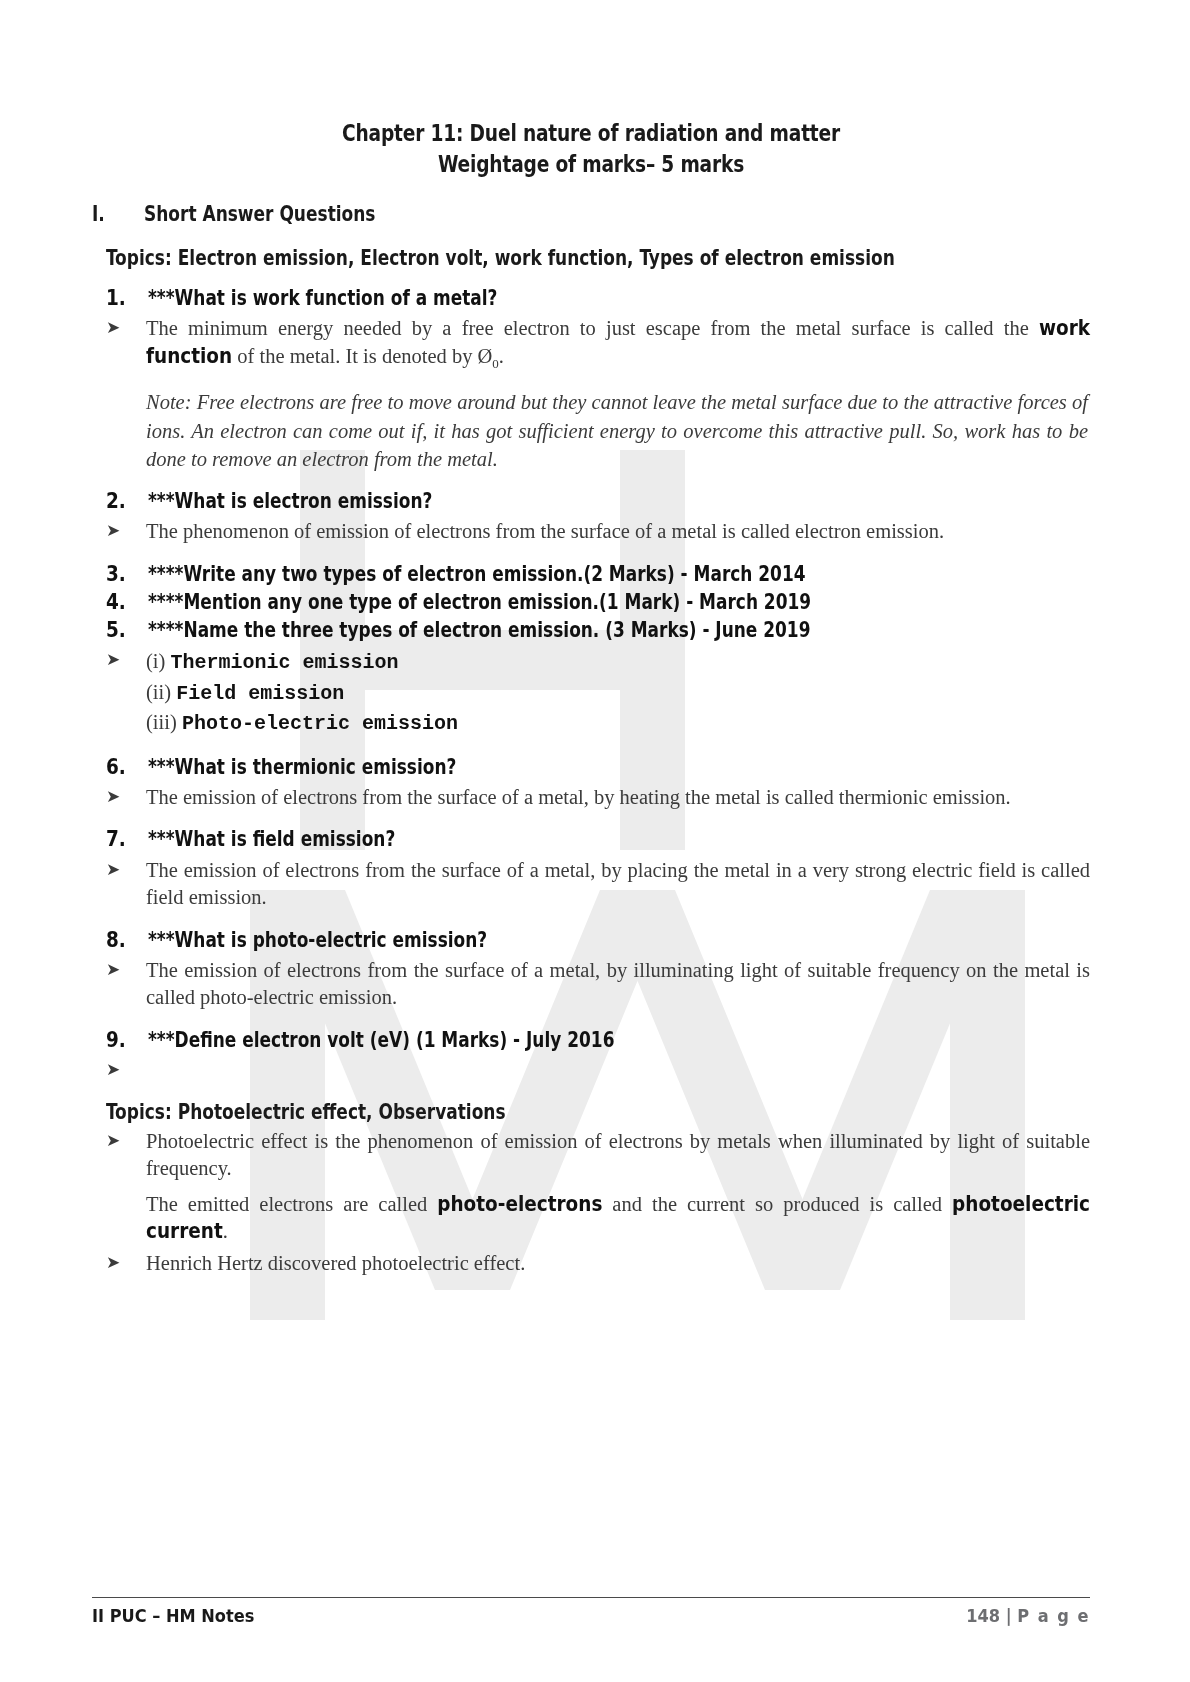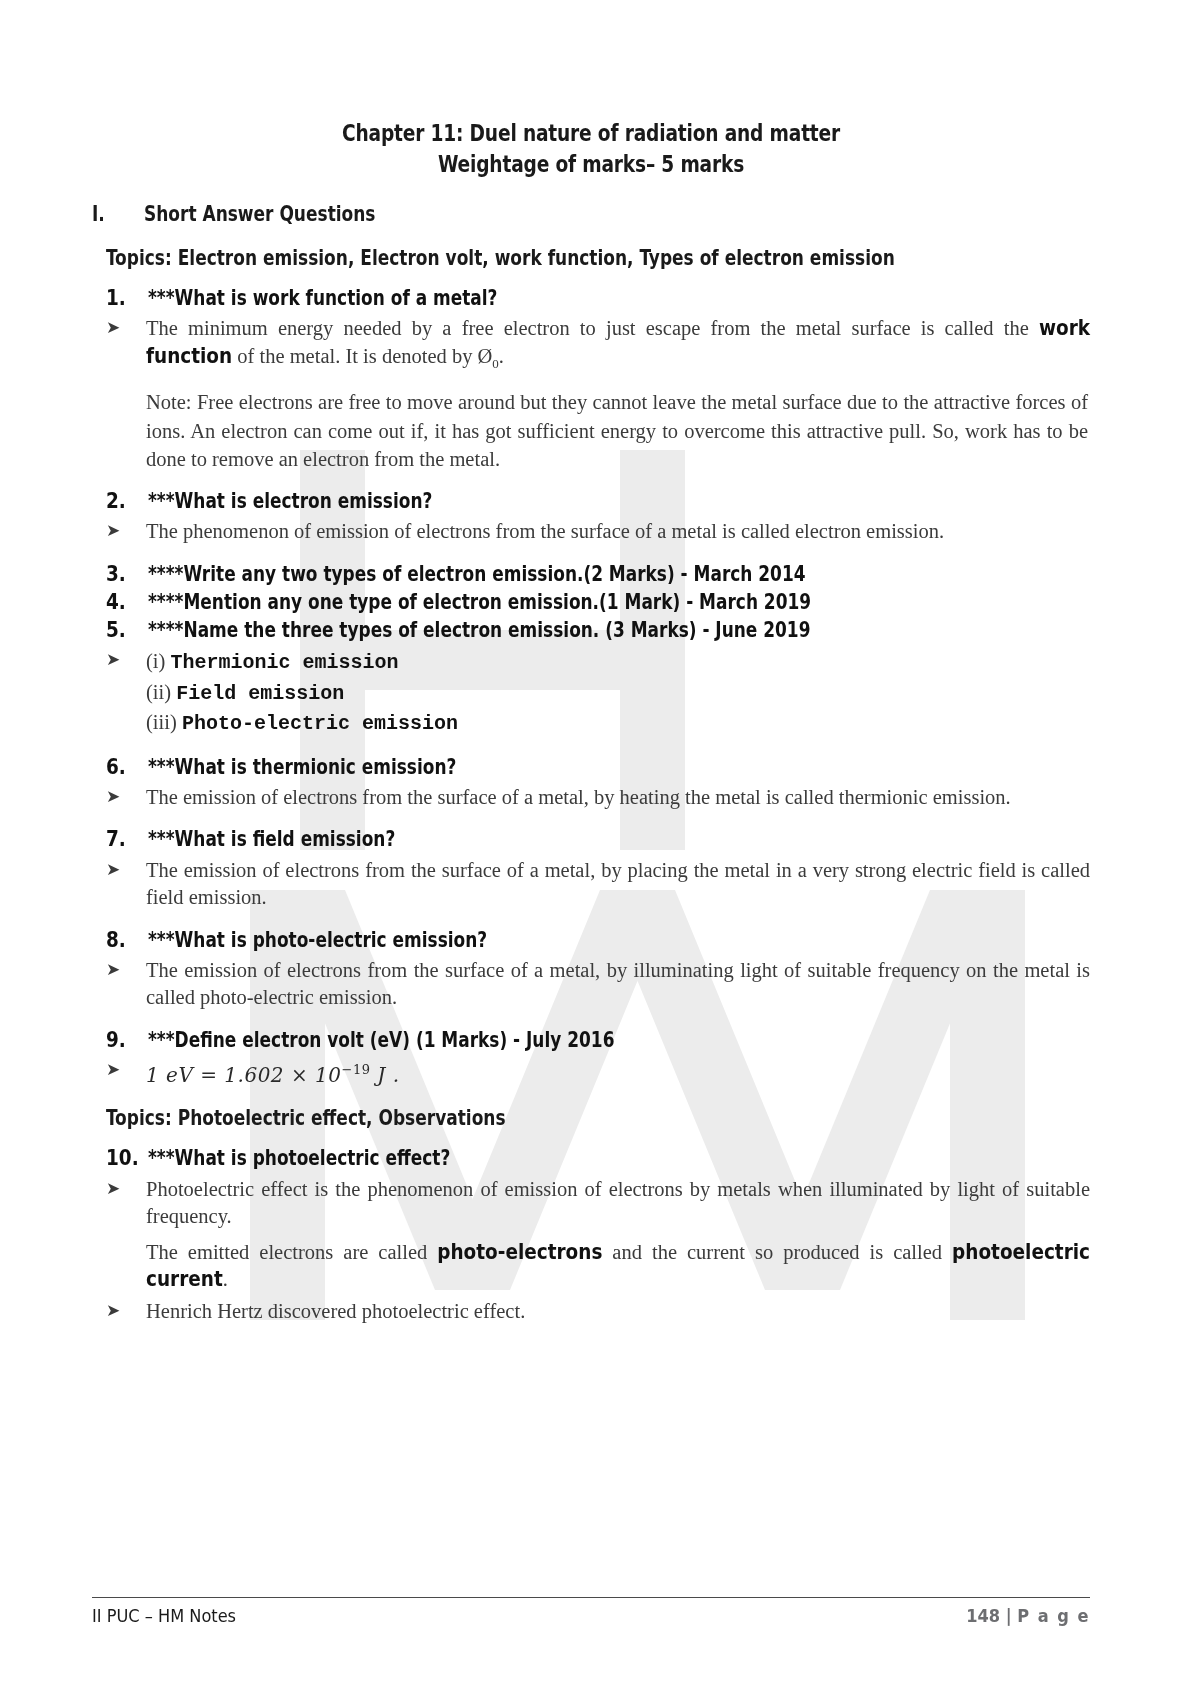--- a/index.html
+++ b/index.html
@@ -111,20 +111,21 @@
     font-family: Liberation Mono, monospace;
     font-weight: bold;
     color: #111;
     font-size: 20px;
   }
 
   .note {
     margin-top: 16px;
     margin-left: 54px;
     margin-right: 2px;
+    font-style: italic;
     font-size: 20.5px;
     line-height: 1.38;
     text-align: justify;
     color: #3b3b3b;
   }
 
   .para {
     margin-top: 8px;
     margin-left: 54px;
     font-size: 20.5px;
@@ -168,21 +169,21 @@
     border-top: 1.4px solid #4a4a4a;
     margin: 0 0 7px 0;
   }
   .footer-row {
     display: flex;
     justify-content: space-between;
     align-items: baseline;
     font-family: "DejaVu Sans Condensed", "Liberation Sans Narrow", "Liberation Sans", sans-serif;
     font-size: 18px;
   }
-  .footer-left { font-weight: normal; color: #1a1a1a; }
+  .footer-left { font-weight: bold; color: #1a1a1a; }
   .footer-right { color: #6d6e71; font-weight: bold; }
   .footer-right .pg { font-weight: bold; letter-spacing: 1.5px; }
 </style>
 </head>
 <body>
 
 <div class="watermark">
   <svg class="wm-svg" width="900" height="1000" viewBox="0 0 900 1000">
     <g fill="#ececec">
 
@@ -285,30 +286,25 @@
     <span class="atext">The emission of electrons from the surface of a metal, by illuminating light of suitable frequency on the metal is called photo-electric emission.</span>
   </div>
 
   <div class="q">
     <span class="qnum">9.</span>
     <span class="qtext">***Define electron volt (eV) (1 Marks) - July 2016</span>
   </div>
   <div class="ans">
     <span class="bullet">➤</span>
     <span class="atext">
-      <div class="equation"><span>1 eV  =  1.602 × 10</span><sup>−19</sup><span> J .</span></div>
     </span>
   </div>
 
   <div class="topics" style="margin-top:18px">Topics: Photoelectric effect, Observations</div>
 
-  <div class="q">
-    <span class="qnum">10.</span>
-    <span class="qtext">***What is photoelectric effect?</span>
-  </div>
   <div class="ans">
     <span class="bullet">➤</span>
     <span class="atext">Photoelectric effect is the phenomenon of emission of electrons by metals when illuminated by light of suitable frequency.</span>
   </div>
   <div class="para"><span>The emitted electrons are called </span><b>photo-electrons</b><span> and the current so produced is called </span><b>photoelectric current</b><span>.</span></div>
 
   <div class="ans">
     <span class="bullet">➤</span>
     <span class="atext nojustify">Henrich Hertz discovered photoelectric effect.</span>
   </div>

